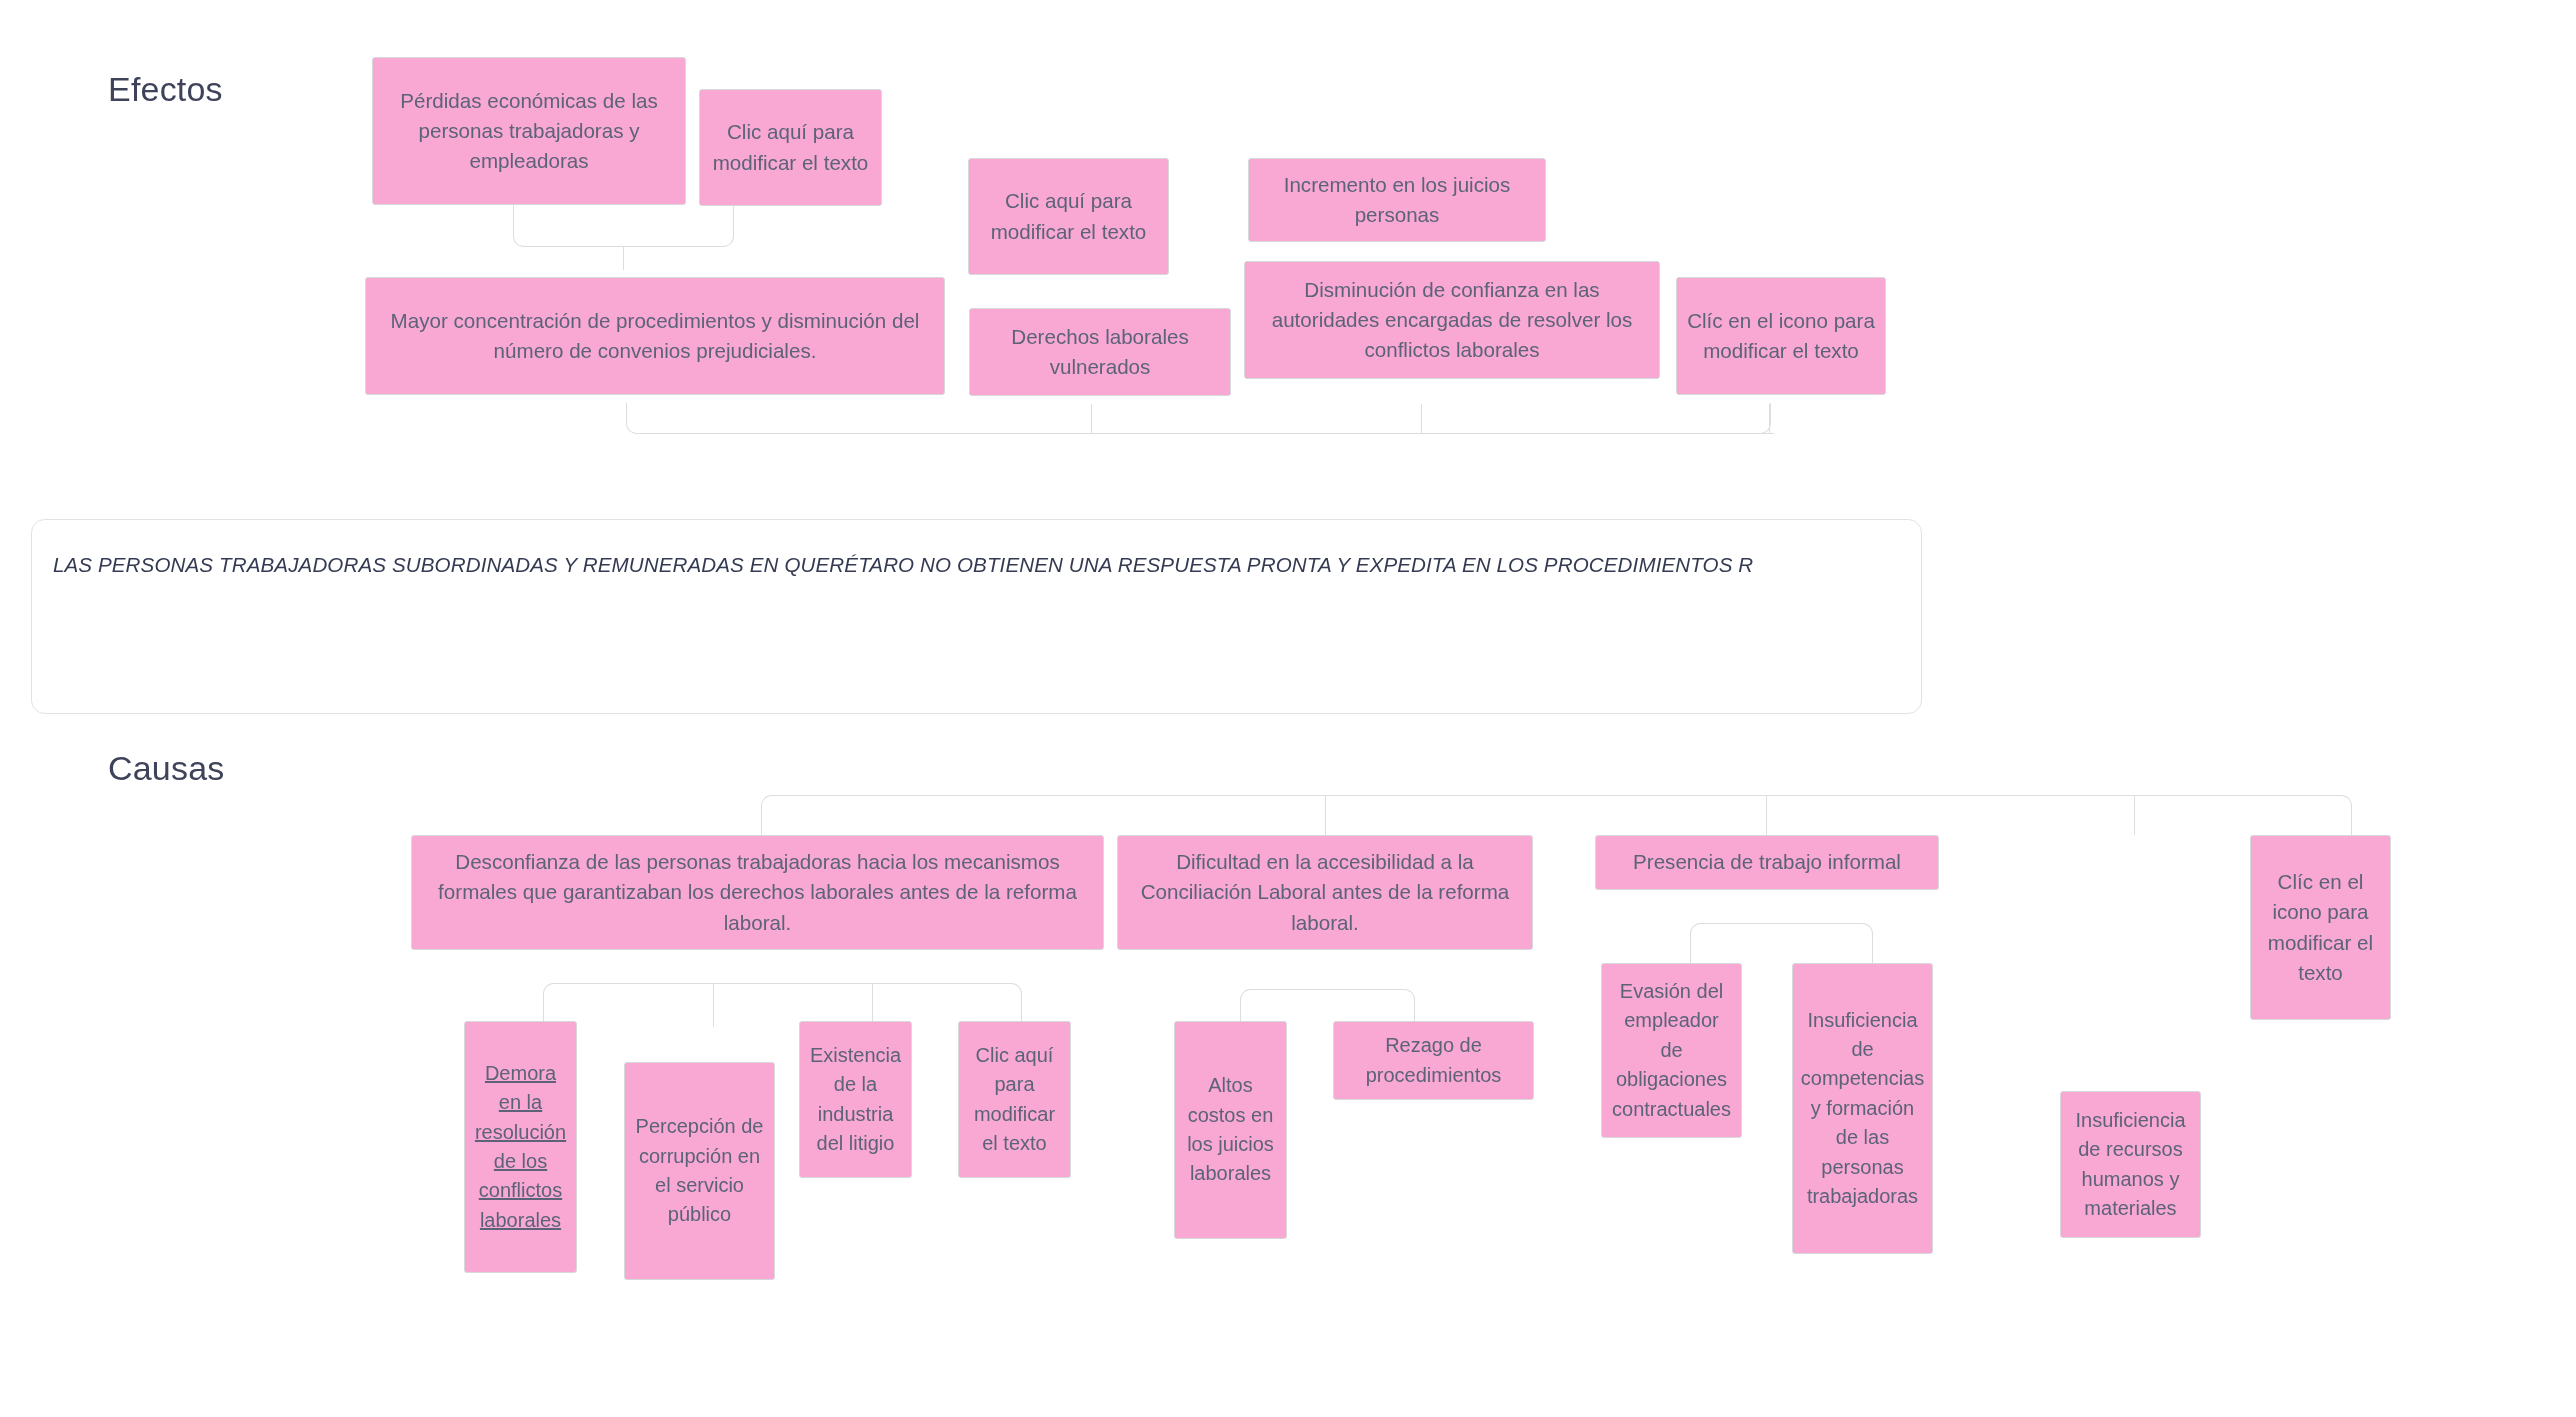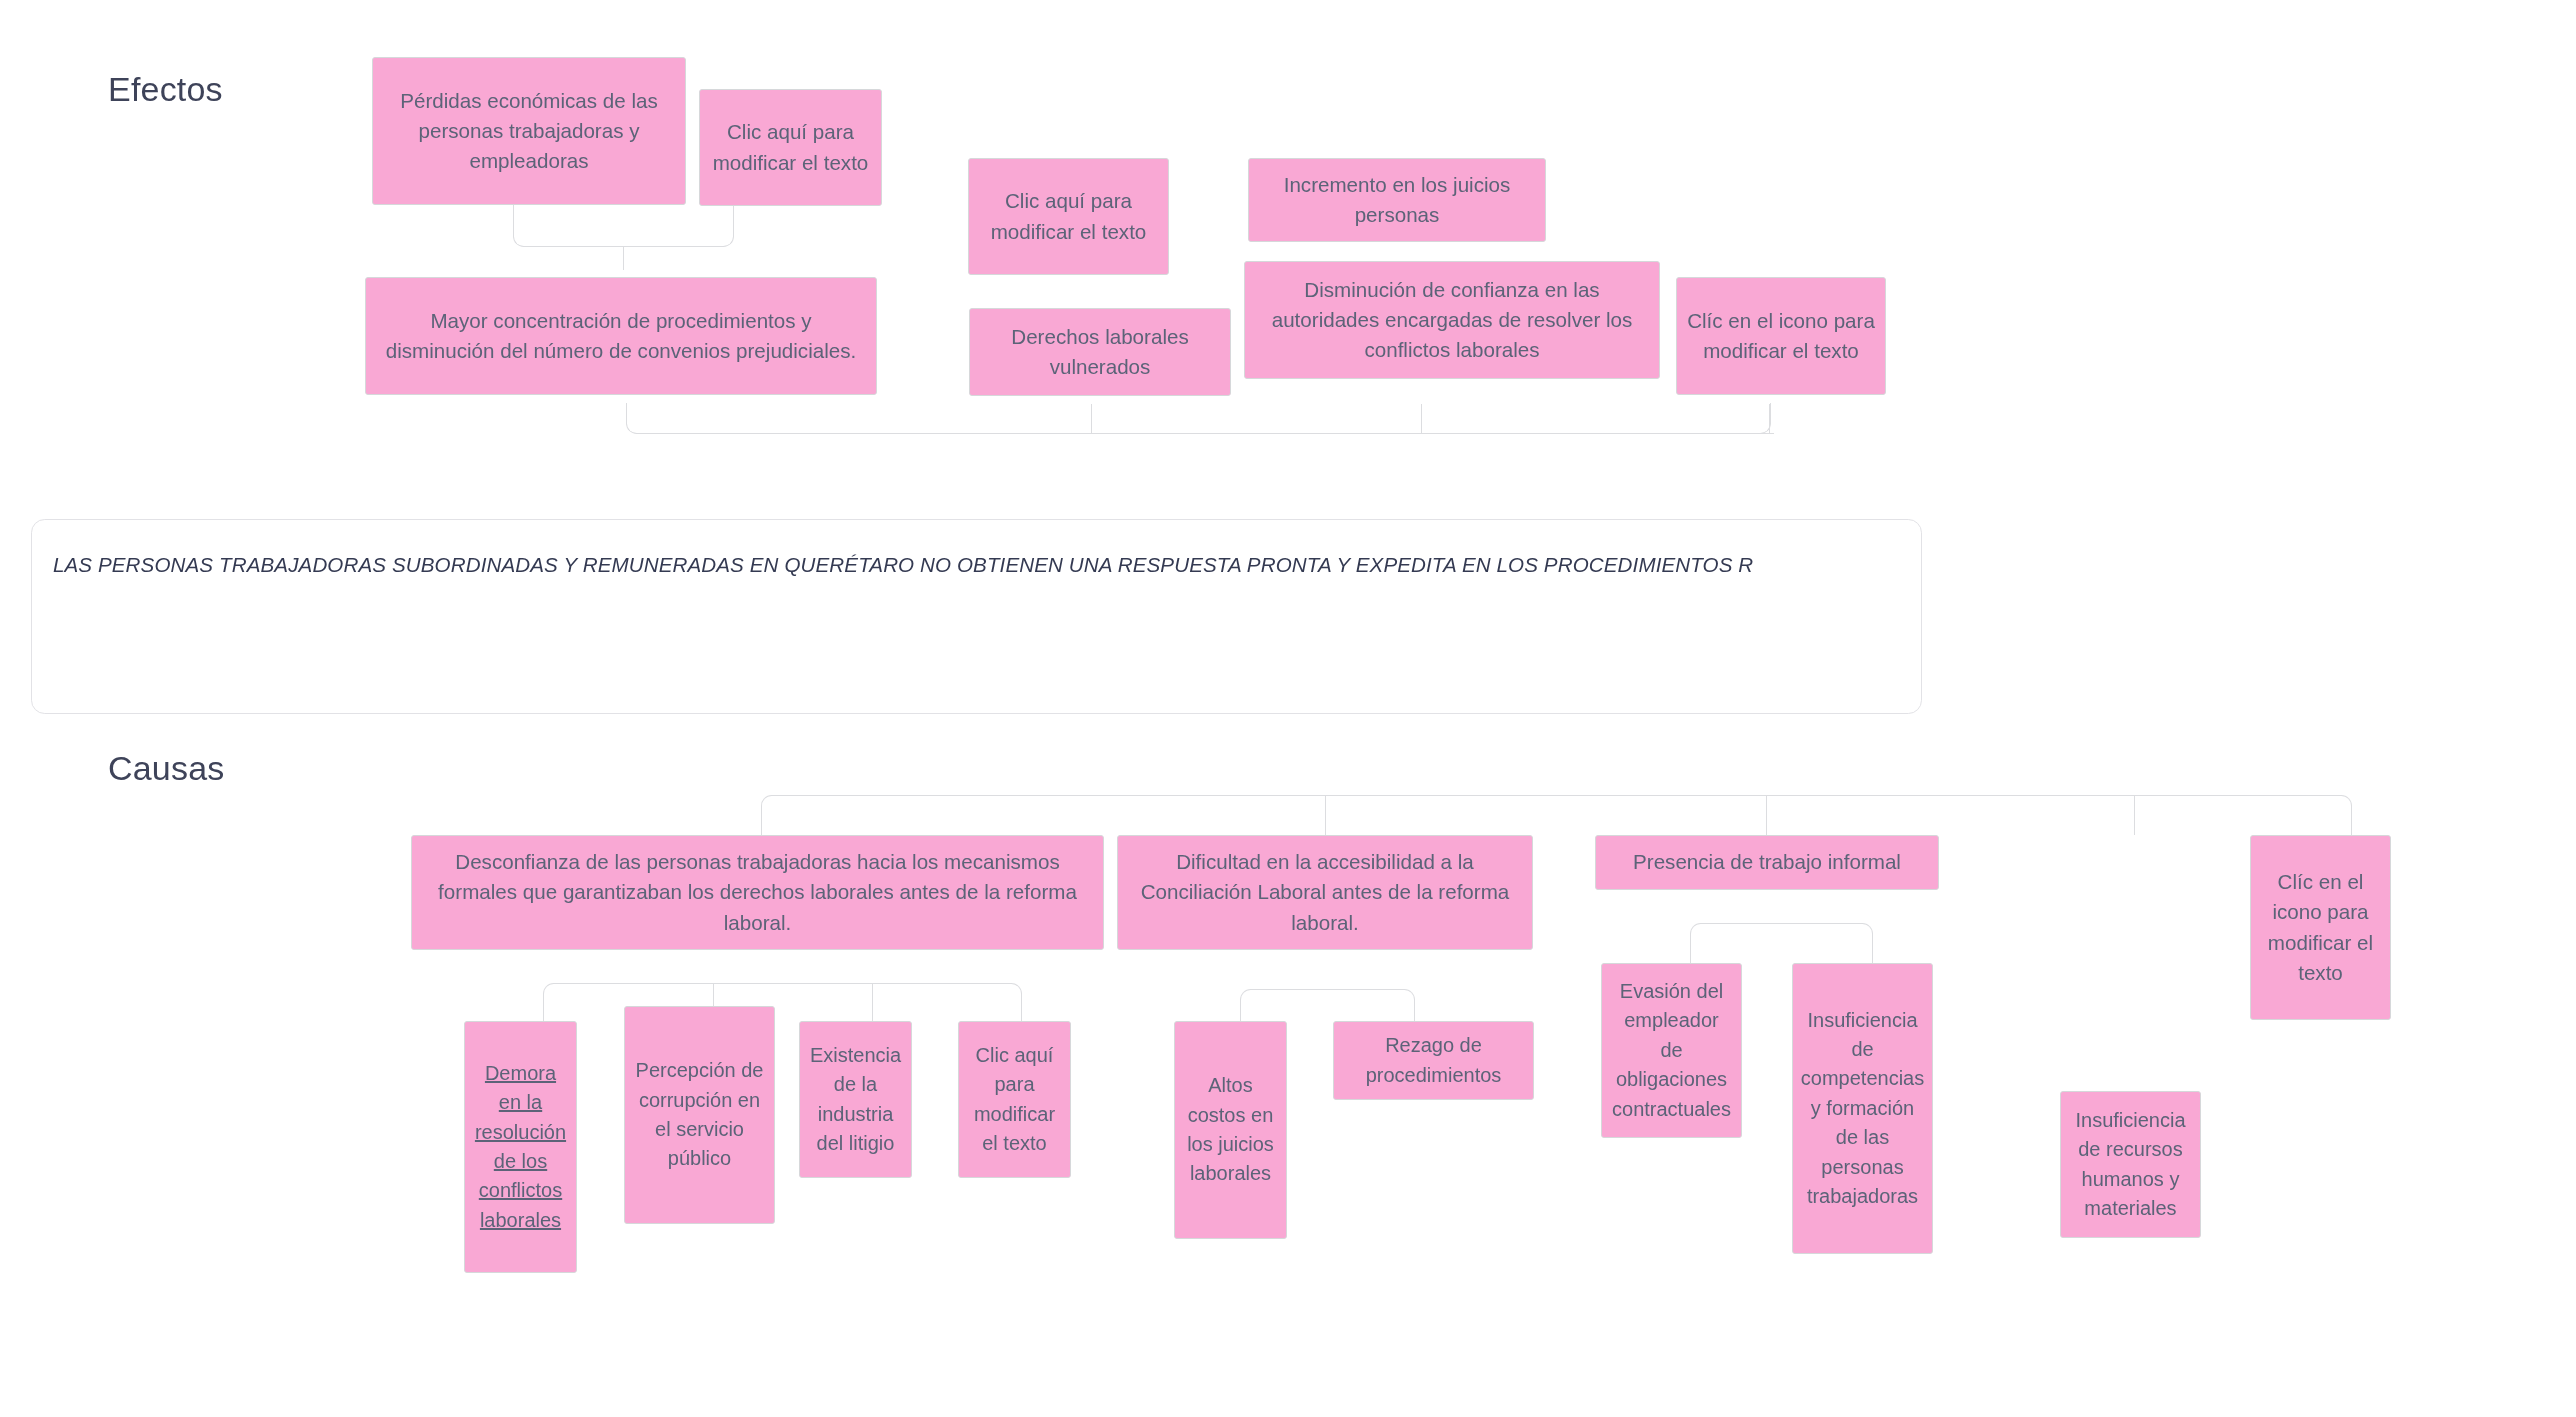--- a/index.html
+++ b/index.html
@@ -124,21 +124,21 @@
   </div>
 
   <div class="node" style="left:968px; top:158px; width:201px; height:117px;">
     <span>Clic aquí para modificar el texto</span>
   </div>
 
   <div class="node" style="left:1248px; top:158px; width:298px; height:84px;">
     <span>Incremento en los juicios personas</span>
   </div>
 
-  <div class="node" style="left:365px; top:277px; width:512px; height:118px;">
+  <div class="node" style="left:365px; top:277px; width:580px; height:118px;">
     <span>Mayor concentración de procedimientos y disminución del número de convenios prejudiciales.</span>
   </div>
 
   <div class="node" style="left:969px; top:308px; width:262px; height:88px;text-align:center;">
     <span>Derechos laborales vulnerados</span>
   </div>
 
   <div class="node" style="left:1244px; top:261px; width:416px; height:118px;">
     <span>Disminución de confianza en las autoridades encargadas de resolver los conflictos laborales</span>
   </div>
@@ -179,21 +179,21 @@
 
 
   <div class="node" style="left:2250px; top:835px; width:141px; height:185px;">
     <span>Clíc en el icono para modificar el texto</span>
   </div>
 
   <div class="node small" style="left:464px; top:1021px; width:113px; height:252px;text-decoration:underline;">
     <span>Demora en la resolución de los conflictos laborales</span>
   </div>
 
-  <div class="node small" style="left:624px; top:1006px; width:151px; height:218px;">
+  <div class="node small" style="left:624px; top:1062px; width:151px; height:218px;">
     <span>Percepción de corrupción en el servicio público</span>
   </div>
 
   <div class="node small" style="left:799px; top:1021px; width:113px; height:157px;">
     <span>Existencia de la industria del litigio</span>
   </div>
 
   <div class="node small" style="left:958px; top:1021px; width:113px; height:157px;">
     <span>Clic aquí para modificar el texto</span>
   </div>

